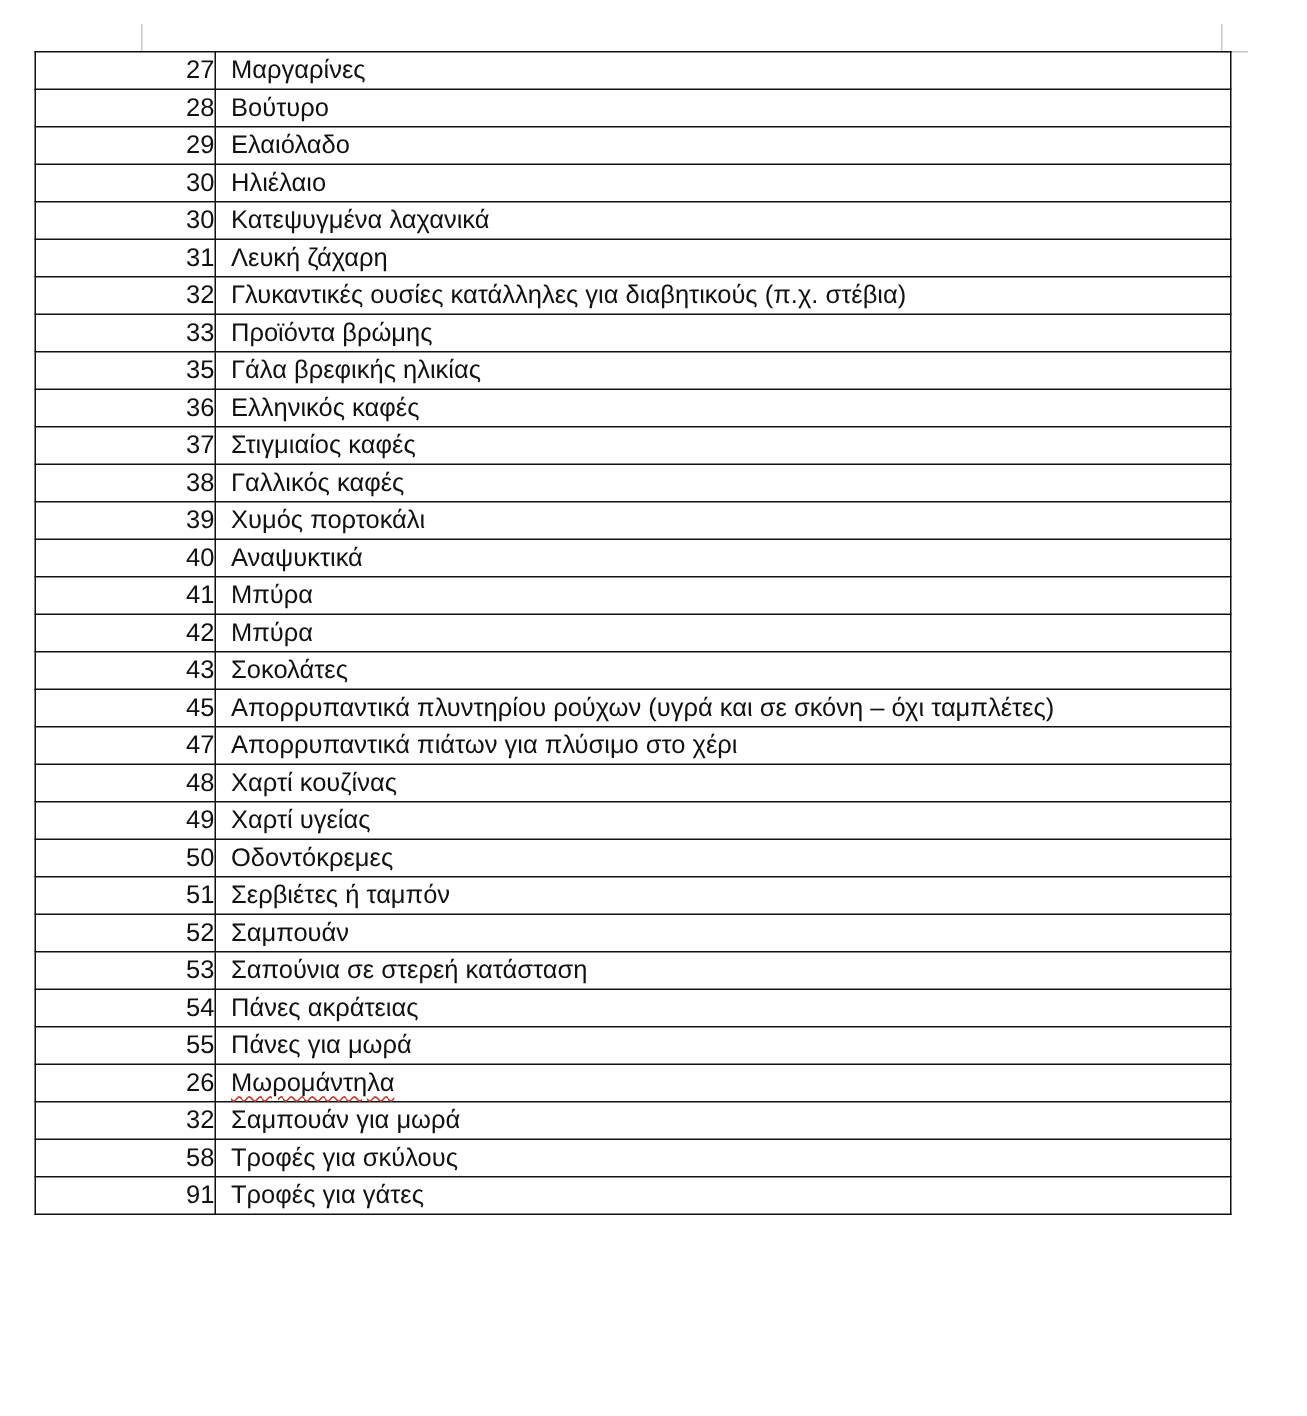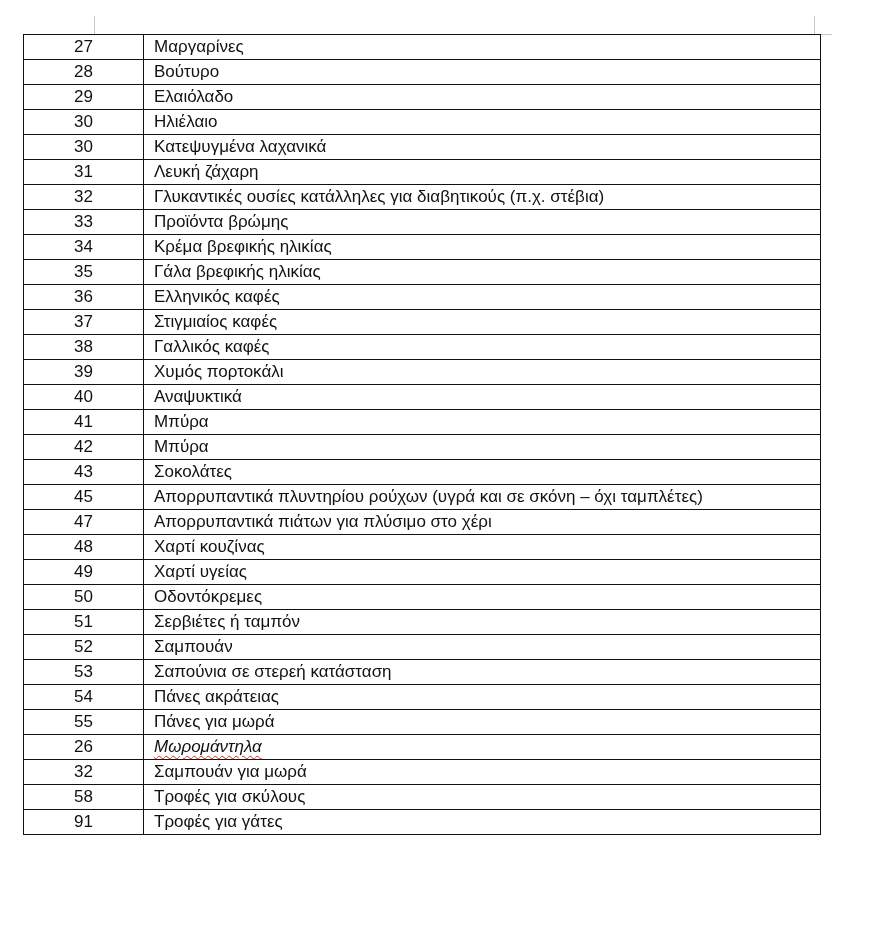--- a/index.html
+++ b/index.html
@@ -10,23 +10,23 @@
   #cm-right-v { left: 814px; top: 16px; width: 1px; height: 18px; }
   #cm-right-h { left: 814px; top: 34px; width: 18px; height: 1px; }
   table.doc-table {
     position: absolute; left: 23px; top: 34px;
     width: 798px; border-collapse: collapse; table-layout: fixed;
   }
   table.doc-table td {
     border: 1.5px solid #111; height: 24px; padding: 0;
     font-size: 17px; line-height: 24px; white-space: nowrap; overflow: visible;
   }
-  td.num { width: 119px; text-align: center; }
+  td.num { width: 119px; text-align: right; }
   td.item { padding-left: 10px !important; }
-  .spell { text-decoration: underline wavy #c0392b; text-decoration-thickness: 1px; text-underline-offset: 3px; font-style: italic; }
+  .spell { text-decoration: underline wavy #c0392b; text-decoration-thickness: 1px; text-underline-offset: 3px; }
 </style>
 </head>
 <body>
 
 <div class="crop-mark" id="cm-left-v"></div>
 <div class="crop-mark" id="cm-right-v"></div>
 <div class="crop-mark" id="cm-right-h"></div>
 
 <table class="doc-table">
   <tbody id="table-body">
@@ -54,24 +54,20 @@
         <td class="num">31</td>
         <td class="item">Λευκή ζάχαρη</td>
       </tr>
     <tr>
         <td class="num">32</td>
         <td class="item">Γλυκαντικές ουσίες κατάλληλες για διαβητικούς (π.χ. στέβια)</td>
       </tr>
     <tr>
         <td class="num">33</td>
         <td class="item">Προϊόντα βρώμης</td>
-      </tr>
-    <tr>
-        <td class="num">34</td>
-        <td class="item">Κρέμα βρεφικής ηλικίας</td>
       </tr>
     <tr>
         <td class="num">35</td>
         <td class="item">Γάλα βρεφικής ηλικίας</td>
       </tr>
     <tr>
         <td class="num">36</td>
         <td class="item">Ελληνικός καφές</td>
       </tr>
     <tr>

